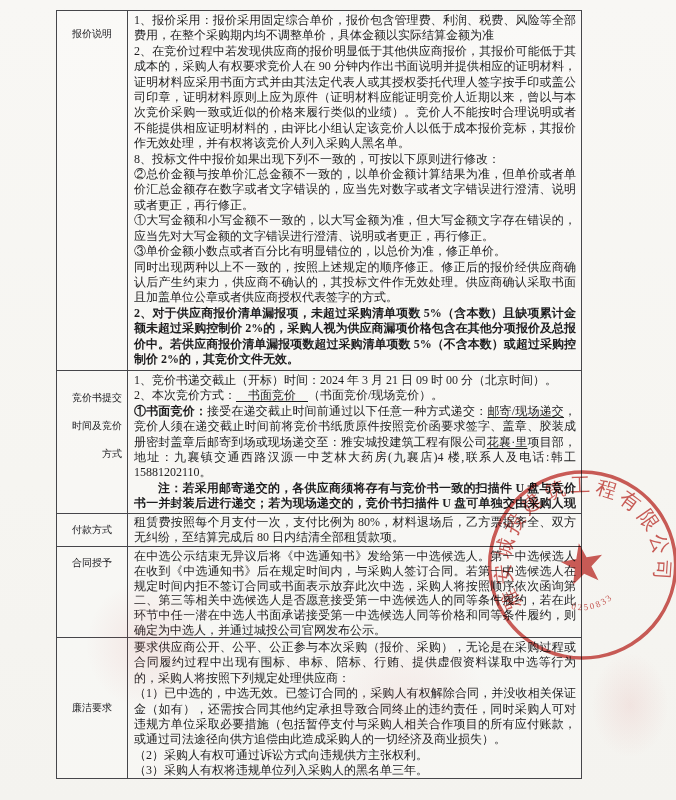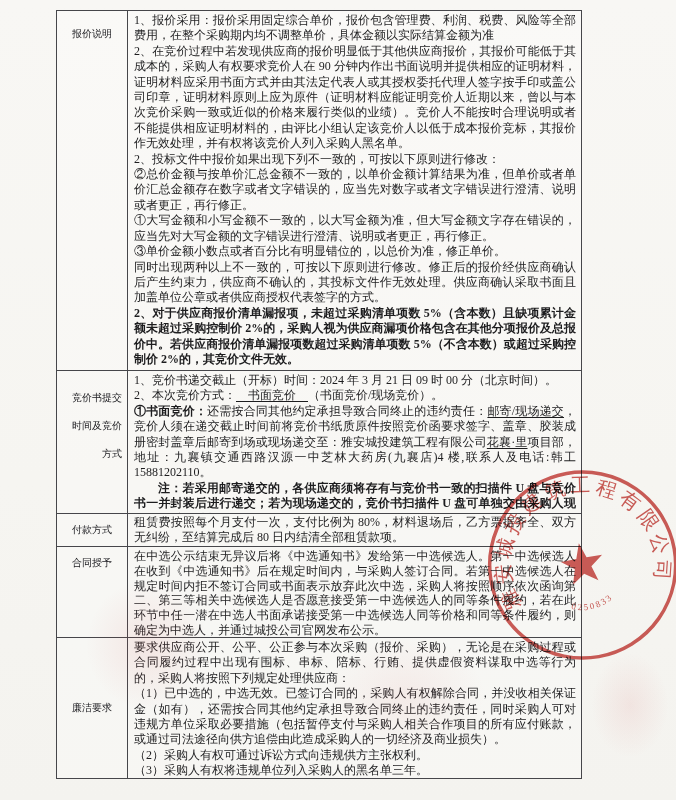--- a/index.html
+++ b/index.html
@@ -65,35 +65,35 @@
 
 <div class="sheet">
 
   <div class="doc-table">
 
     <div class="trow r0" style="height:360px">
       <div class="tlabel l0">报价说明</div>
       <div class="tcontent">
           <p class="para"><span>1、报价采用：报价采用固定综合单价，报价包含管理费、利润、税费、风险等全部费用，在整个采购期内均不调整单价，具体金额以实际结算金额为准</span></p>
           <p class="para"><span>2、在竞价过程中若发现供应商的报价明显低于其他供应商报价，其报价可能低于其成本的，采购人有权要求竞价人在 90 分钟内作出书面说明并提供相应的证明材料，证明材料应采用书面方式并由其法定代表人或其授权委托代理人签字按手印或盖公司印章，证明材料原则上应为原件（证明材料应能证明竞价人近期以来，曾以与本次竞价采购一致或近似的价格来履行类似的业绩）。竞价人不能按时合理说明或者不能提供相应证明材料的，由评比小组认定该竞价人以低于成本报价竞标，其报价作无效处理，并有权将该竞价人列入采购人黑名单。</span></p>
-          <p class="para"><span>2、投标文件中报价如果出现下列不一致的，可按以下原则进行修改：</span></p>
+          <p class="para"><span>8、投标文件中报价如果出现下列不一致的，可按以下原则进行修改：</span></p>
           <p class="para"><span>②总价金额与按单价汇总金额不一致的，以单价金额计算结果为准，但单价或者单价汇总金额存在数字或者文字错误的，应当先对数字或者文字错误进行澄清、说明或者更正，再行修正。</span></p>
           <p class="para"><span>①大写金额和小写金额不一致的，以大写金额为准，但大写金额文字存在错误的，应当先对大写金额的文字错误进行澄清、说明或者更正，再行修正。</span></p>
           <p class="para"><span>③单价金额小数点或者百分比有明显错位的，以总价为准，修正单价。</span></p>
-          <p class="para"><span>同时出现两种以上不一致的，可按以下原则进行修改。修正后的报价经供应商确认后产生约束力，供应商不确认的，其投标文件作无效处理。供应商确认采取书面且加盖单位公章或者供应商授权代表签字的方式。</span></p>
+          <p class="para"><span>同时出现两种以上不一致的，按照上述规定的顺序修正。修正后的报价经供应商确认后产生约束力，供应商不确认的，其投标文件作无效处理。供应商确认采取书面且加盖单位公章或者供应商授权代表签字的方式。</span></p>
           <p class="para b"><span>2、对于供应商报价清单漏报项，未超过采购清单项数 5%（含本数）且缺项累计金额未超过采购控制价 2%的，采购人视为供应商漏项价格包含在其他分项报价及总报价中。若供应商报价清单漏报项数超过采购清单项数 5%（不含本数）或超过采购控制价 2%的，其竞价文件无效。</span></p>
         </div>
     </div>
 
     <div class="trow r1" style="height:143px">
       <div class="tlabel l1">竞价书提交时间及竞价方式</div>
       <div class="tcontent">
           <p class="para"><span>1、竞价书递交截止（开标）时间：2024 年 3 月 21 日 09 时 00 分（北京时间）。</span></p>
           <p class="para"><span>2、本次竞价方式：</span><span class="u">　书面竞价　</span><span>（书面竞价/现场竞价）。</span></p>
-          <p class="para"><span class="b">①书面竞价：</span><span>还需按合同其他约定承担导致合同终止的违约责任：</span><span class="u">邮寄/现场递交</span><span>，竞价人须在递交截止时间前将竞价书纸质原件按照竞价函要求签字、盖章、胶装成册密封盖章后邮寄到场或现场递交至：雅安城投建筑工程有限公司</span><span class="u">花襄·里</span><span>项目部，地址：九襄镇交通西路汉源一中芝林大药房(九襄店)4 楼,联系人及电话:韩工 15881202110。</span></p>
+          <p class="para"><span class="b">①书面竞价：</span><span>接受在递交截止时间前通过以下任意一种方式递交：</span><span class="u">邮寄/现场递交</span><span>，竞价人须在递交截止时间前将竞价书纸质原件按照竞价函要求签字、盖章、胶装成册密封盖章后邮寄到场或现场递交至：雅安城投建筑工程有限公司</span><span class="u">花襄·里</span><span>项目部，地址：九襄镇交通西路汉源一中芝林大药房(九襄店)4 楼,联系人及电话:韩工 15881202110。</span></p>
           <p class="para b ind"><span>注：若采用邮寄递交的，各供应商须将存有与竞价书一致的扫描件 U 盘与竞价书一并封装后进行递交；若为现场递交的，竞价书扫描件 U 盘可单独交由采购人现场拷贝后予以归还。</span></p>
         </div>
     </div>
 
     <div class="trow r2" style="height:33px">
       <div class="tlabel l2">付款方式</div>
       <div class="tcontent">
           <p class="para"><span>租赁费按照每个月支付一次，支付比例为 80%，材料退场后，乙方票据齐全、双方无纠纷，至结算完成后 80 日内结清全部租赁款项。</span></p>
         </div>
     </div>

